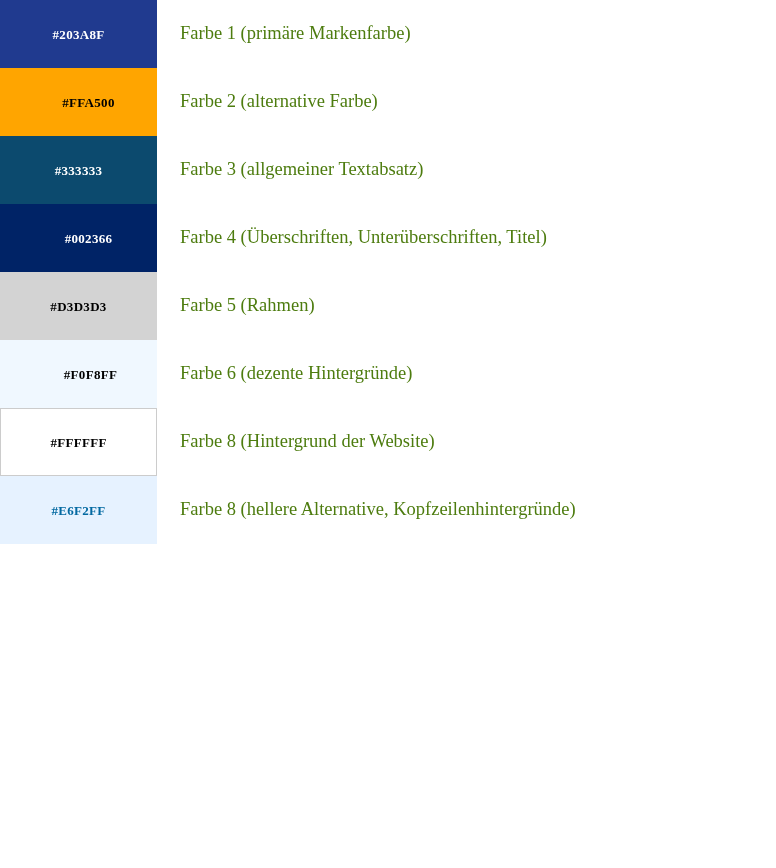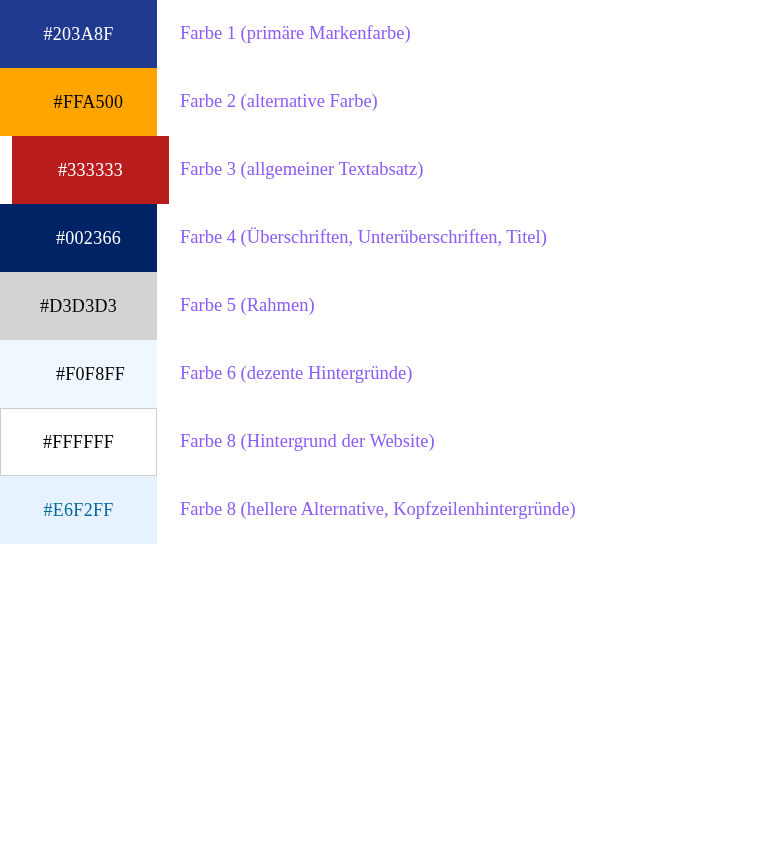--- a/index.html
+++ b/index.html
@@ -38,30 +38,30 @@
   .swatch {
     width: 157px;
     height: 68px;
     display: flex;
     align-items: center;
     justify-content: center;
     box-sizing: border-box;
   }
   .swatch-label {
     font-family: "Liberation Serif", serif;
-    font-weight: normal;
-    font-size: 18px;
+    font-weight: bold;
+    font-size: 13px;
     letter-spacing: 0.3px;
     line-height: 1;
   }
   .desc-cell {
     padding-left: 19px;
     font-size: 18.5px;
     line-height: 1.25;
-    color: #8b5cf6;
+    color: #4d7c0f;
   }
 </style>
 </head>
 <body>
 
 <table class="palette-table">
   <colgroup>
     <col class="col-swatch">
     <col class="col-desc">
   </colgroup>
@@ -77,21 +77,21 @@
       <tr>
         <td class="swatch-cell">
           <div class="swatch" style="background: rgb(255, 165, 0); padding-left: 20px;">
             <span class="swatch-label" style="color: rgb(0, 0, 0);">#FFA500</span>
           </div>
         </td>
         <td class="desc-cell">Farbe 2 (alternative Farbe)</td>
       </tr>
       <tr>
         <td class="swatch-cell">
-          <div class="swatch" style="background: #b91c1c; margin-left: 12px;">
+          <div class="swatch" style="background: #0c4a6e;">
             <span class="swatch-label" style="color: rgb(255, 255, 255);">#333333</span>
           </div>
         </td>
         <td class="desc-cell">Farbe 3 (allgemeiner Textabsatz)</td>
       </tr>
       <tr>
         <td class="swatch-cell">
           <div class="swatch" style="background: rgb(0, 35, 102);">
             <span class="swatch-label" style="color: rgb(255, 255, 255); margin-left: 20px;">#002366</span>
           </div>

